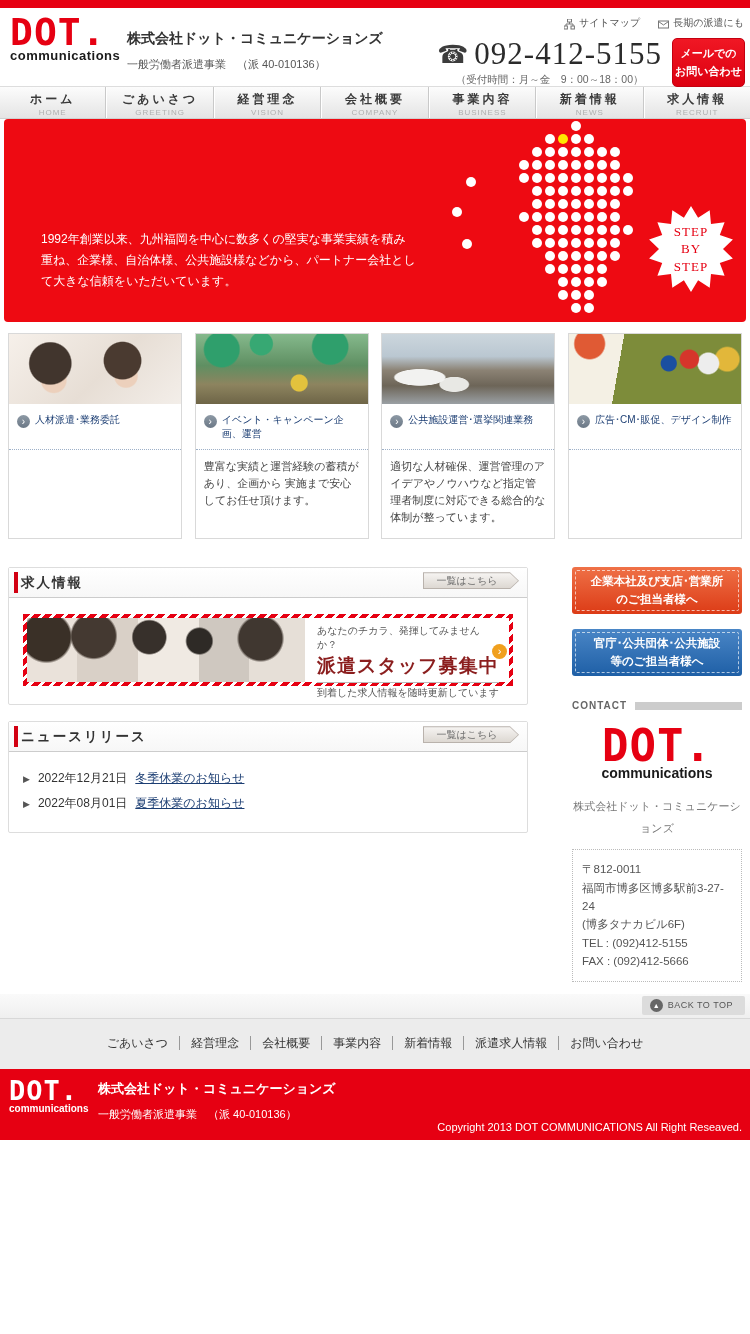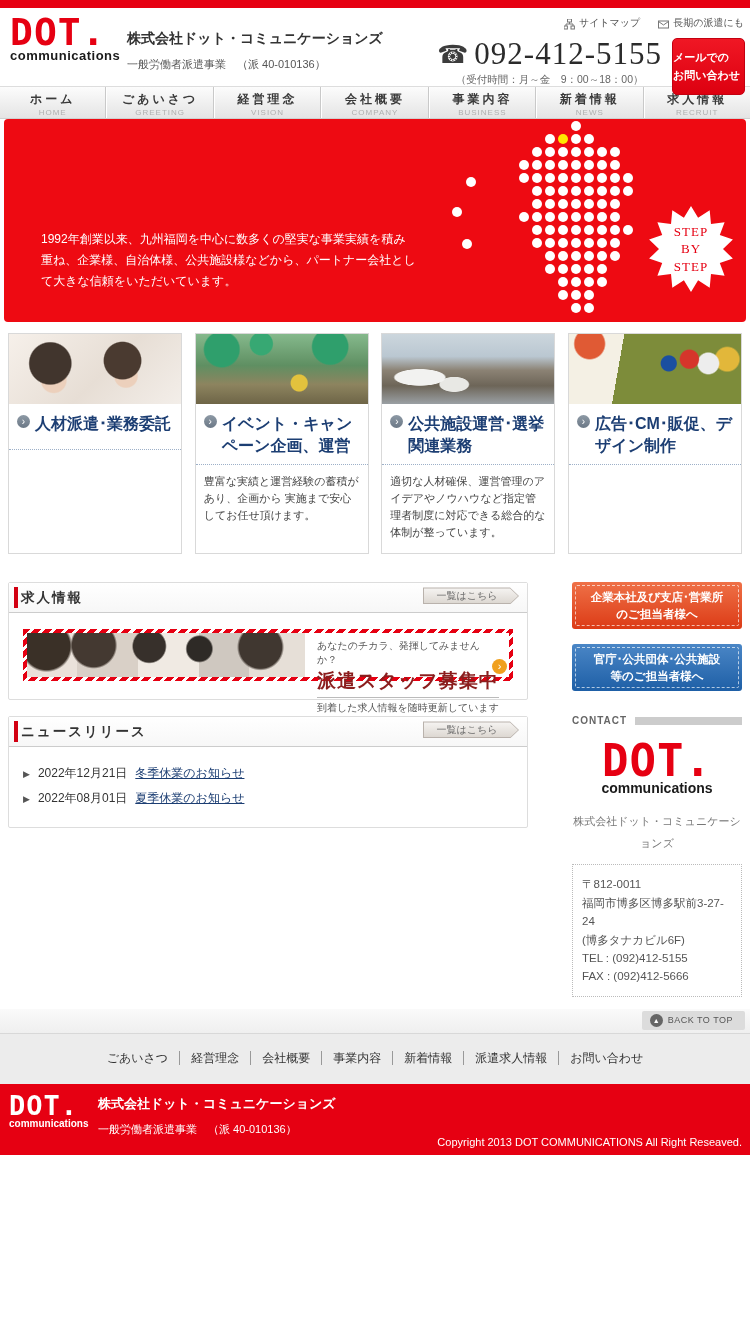--- a/index.html
+++ b/index.html
@@ -26,24 +26,24 @@
   .company-license { font-size:11px; color:#555; margin-top:9px; }
   .utility { position:absolute; right:6px; top:8px; display:flex; gap:18px; }
   .utility a { display:flex; align-items:flex-end; gap:4px; font-size:10px; color:#555; text-decoration:none; cursor:pointer; }
   .uicon { width:11px; height:11px; display:inline-block; }
   .phone-block { position:absolute; right:88px; top:28px; text-align:center; }
   .phone-row { display:flex; align-items:center; gap:6px; }
   .phone-glyph { font-size:25px; color:#3c3c3c; line-height:1; }
   .phone-number { font-family:"Liberation Serif","DejaVu Serif",serif; font-size:31px; color:#2b2b2b; letter-spacing:1px; }
   .phone-hours { font-size:10.5px; color:#666; margin-top:1px; }
   .mail-btn {
-    position:absolute; right:5px; top:30px; width:73px; height:57px;
+    position:absolute; right:5px; top:30px; width:73px; height:49px;
     background:linear-gradient(#f01724,#dd0010); border-radius:5px; border:1px solid #c40010;
     color:#fff; font-size:11px; font-weight:bold; line-height:1.6;
-    display:flex; flex-direction:column; justify-content:center; cursor:pointer;
+    display:flex; flex-direction:column; justify-content:center; align-items:center; cursor:pointer;
   }
   
   .nav { display:flex; height:33px; background:linear-gradient(#fcfcfc,#e4e4e4); border-top:1px solid #ddd; border-bottom:1px solid #cfcfcf; }
   .nav-item {
     flex:1; text-align:center; padding-top:4px; cursor:pointer;
     border-left:1px solid #fff; border-right:1px solid #c9c9c9;
   }
   .nav-item:first-child { border-left:none; }
   .nav-item:last-child { border-right:none; }
   .nav-jp { font-size:12px; font-weight:bold; color:#3a3a3a; letter-spacing:3px; }
@@ -80,21 +80,21 @@
       linear-gradient(180deg,#ccd6dd 0%,#bac7d1 32%,#8b8274 52%,#6d6558 74%,#9aa0a4 100%); }
   .photo-3 { background:
       radial-gradient(circle at 58% 42%, #1b4fa0 0 7%, transparent 8%),
       radial-gradient(circle at 70% 36%, #d6352b 0 7%, transparent 8%),
       radial-gradient(circle at 81% 42%, #ededed 0 7%, transparent 8%),
       radial-gradient(circle at 92% 36%, #e2b73a 0 7%, transparent 8%),
       radial-gradient(circle at 12% 14%, #e05a34 0 9%, transparent 10%),
       linear-gradient(100deg,#f4f0e4 0 30%,#7d8c3a 30% 100%); }
   .card-title { display:flex; gap:5px; padding:9px 8px 8px; border-bottom:1px dotted #9db0c8; min-height:46px; }
   .arrow-circle { flex:0 0 13px; width:13px; height:13px; margin-top:2px; border-radius:50%; background:linear-gradient(#8d99a5,#6b7886); color:#fff; font-size:10px; line-height:13px; text-align:center; }
-  .card-title-text { font-size:16px; font-weight:bold; color:#1c3e73; line-height:1.35; cursor:pointer; }
+  .card-title-text { font-size:10px; font-weight:normal; color:#1c3e73; line-height:1.35; cursor:pointer; }
   .card-desc { padding:8px 8px 12px; font-size:11px; color:#444; line-height:1.55; }
   
   .main-row { display:flex; justify-content:space-between; padding:14px 8px 0; }
   .left-col { width:520px; }
   .section-box { border:1px solid #ddd; background:#fff; border-radius:2px; margin-bottom:16px; }
   .section-head { position:relative; border-bottom:1px solid #ccc; padding:5px 10px 5px 12px; background:linear-gradient(#ffffff,#f7f7f7); }
   .section-head::before { content:""; position:absolute; left:5px; top:4px; bottom:4px; width:4px; background:#d20012; }
   .section-title { font-size:13.5px; font-weight:bold; color:#333; letter-spacing:2px; }
   .list-btn {
     position:absolute; right:8px; top:4px; width:96px; height:17px; cursor:pointer;
@@ -102,21 +102,21 @@
     background:#b9b2ac;
   }
   .list-btn .inner {
     position:absolute; inset:1px;
     clip-path:polygon(0 0, calc(100% - 8px) 0, 100% 50%, calc(100% - 8px) 100%, 0 100%);
     background:linear-gradient(#f6f4f2,#ddd8d2); color:#6b6b6b; font-size:10px;
     display:flex; align-items:center; justify-content:center; padding-right:8px;
   }
   .recruit-banner-wrap { margin:16px 14px 18px; padding:4px; cursor:pointer;
     background:repeating-linear-gradient(135deg,#e60012 0 5px,#ffffff 5px 8px); }
-  .recruit-banner { background:#fff; display:flex; height:44px; }
+  .recruit-banner { background:#fff; display:flex; height:64px; }
   .banner-photos { width:278px; height:100%; background:
       radial-gradient(circle at 7% 30%, #3a3027 0 9%, transparent 10%),
       radial-gradient(circle at 24% 28%, #443931 0 10%, transparent 11%),
       radial-gradient(circle at 44% 30%, #37302b 0 10%, transparent 11%),
       radial-gradient(circle at 62% 36%, #2e2a26 0 7%, transparent 8%),
       radial-gradient(circle at 84% 32%, #403730 0 9%, transparent 10%),
       linear-gradient(90deg,#eae2da 0 18%,#d9d0c7 18% 40%,#f0eae3 40% 62%,#cfc8c0 62% 80%,#e6dfd7 80% 100%); }
   .banner-text { flex:1; padding:6px 10px 0 12px; position:relative; }
   .banner-catch { font-size:10px; color:#555; }
   .banner-main { font-size:19px; font-weight:bold; color:#8b1e1e; letter-spacing:1px; margin-top:1px; border-bottom:1px solid #bbb; padding-bottom:3px; }

